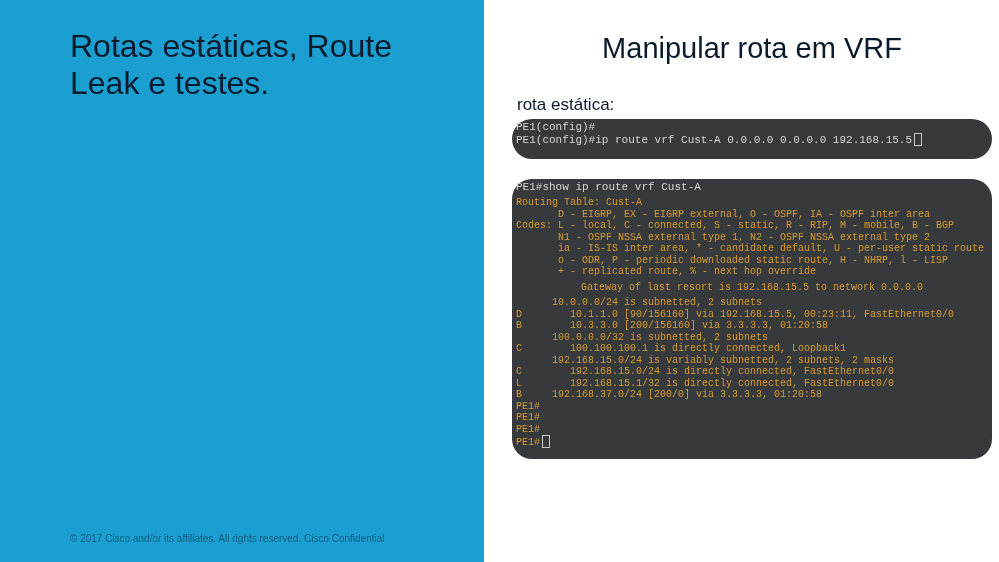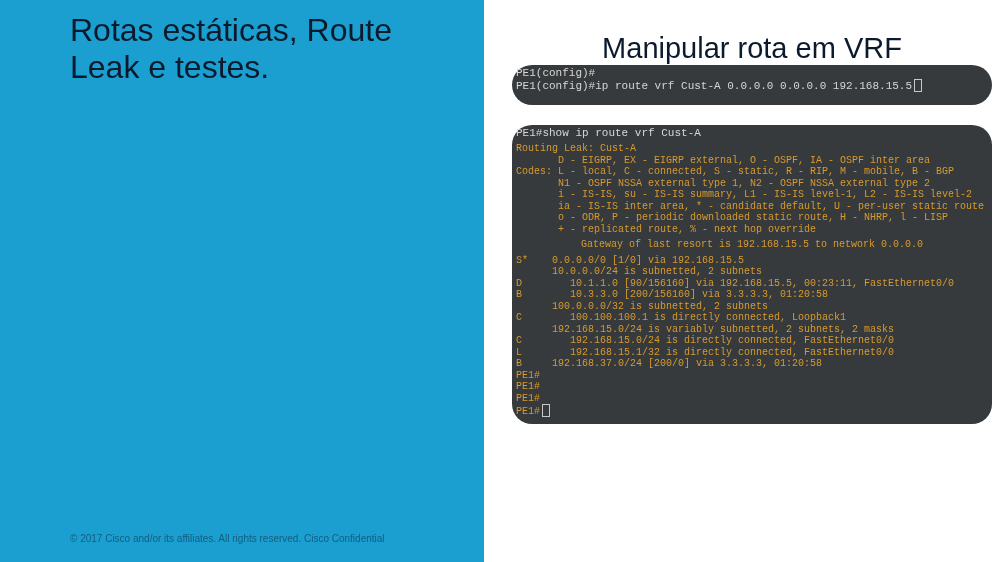--- a/index.html
+++ b/index.html
@@ -10,21 +10,21 @@
     background: #fff;
     position: relative;
     overflow: hidden;
   }
   .left-panel {
     position: absolute;
     left: 0; top: 0;
     width: 484px;
     height: 562px;
     background: #1b9fd0;
-    padding: 12px 30px 0 70px;
+    padding: 28px 30px 0 70px;
   }
   .left-title {
     font-size: 32px;
     font-weight: 400;
     color: #0b1a2c;
     line-height: 1.15;
     margin-bottom: 90px;
   }
   .left-body {
     font-size: 18px;
@@ -90,41 +90,40 @@
 </head>
 <body>
 
 <div class="left-panel">
   <h1 class="left-title">Rotas estáticas, Route Leak e testes.</h1>
   <div class="footer">© 2017  Cisco and/or its affiliates. All rights reserved.   Cisco Confidential</div>
 </div>
 
 <div class="right-panel">
   <h2 class="right-title">Manipular rota em VRF</h2>
+  <div class="right-sub">rota estática:</div>
 
   <div class="term small" id="term1">
       <span class="term-line prompt">PE1(config)#</span>
       <span class="term-line cmd with-cursor">PE1(config)#ip route vrf Cust-A 0.0.0.0 0.0.0.0 192.168.15.5</span>
     </div>
 
   <div class="term big" id="term2">
       <span class="term-line prompt">PE1#show ip route vrf Cust-A</span>
       <span style="display: block; height: 4px;"></span>
-      <span class="term-line hdr">Routing Leak: Cust-A</span>
+      <span class="term-line hdr">Routing Table: Cust-A</span>
       <span class="term-line hdr">       D - EIGRP, EX - EIGRP external, O - OSPF, IA - OSPF inter area</span>
       <span class="term-line hdr">Codes: L - local, C - connected, S - static, R - RIP, M - mobile, B - BGP</span>
       <span class="term-line hdr">       N1 - OSPF NSSA external type 1, N2 - OSPF NSSA external type 2</span>
-      <span class="term-line hdr">       i - IS-IS, su - IS-IS summary, L1 - IS-IS level-1, L2 - IS-IS level-2</span>
       <span class="term-line hdr">       ia - IS-IS inter area, * - candidate default, U - per-user static route</span>
       <span class="term-line hdr">       o - ODR, P - periodic downloaded static route, H - NHRP, l - LISP</span>
       <span class="term-line hdr">       + - replicated route, % - next hop override</span>
       <span style="display: block; height: 4px;"></span>
       <span class="term-line gw">Gateway of last resort is 192.168.15.5 to network 0.0.0.0</span>
       <span style="display: block; height: 4px;"></span>
-      <span class="term-line route">S*    0.0.0.0/0 [1/0] via 192.168.15.5</span>
       <span class="term-line route">      10.0.0.0/24 is subnetted, 2 subnets</span>
       <span class="term-line route">D        10.1.1.0 [90/156160] via 192.168.15.5, 00:23:11, FastEthernet0/0</span>
       <span class="term-line route">B        10.3.3.0 [200/156160] via 3.3.3.3, 01:20:58</span>
       <span class="term-line route">      100.0.0.0/32 is subnetted, 2 subnets</span>
       <span class="term-line route">C        100.100.100.1 is directly connected, Loopback1</span>
       <span class="term-line route">      192.168.15.0/24 is variably subnetted, 2 subnets, 2 masks</span>
       <span class="term-line route">C        192.168.15.0/24 is directly connected, FastEthernet0/0</span>
       <span class="term-line route">L        192.168.15.1/32 is directly connected, FastEthernet0/0</span>
       <span class="term-line route">B     192.168.37.0/24 [200/0] via 3.3.3.3, 01:20:58</span>
       <span class="term-line tail">PE1#</span>

